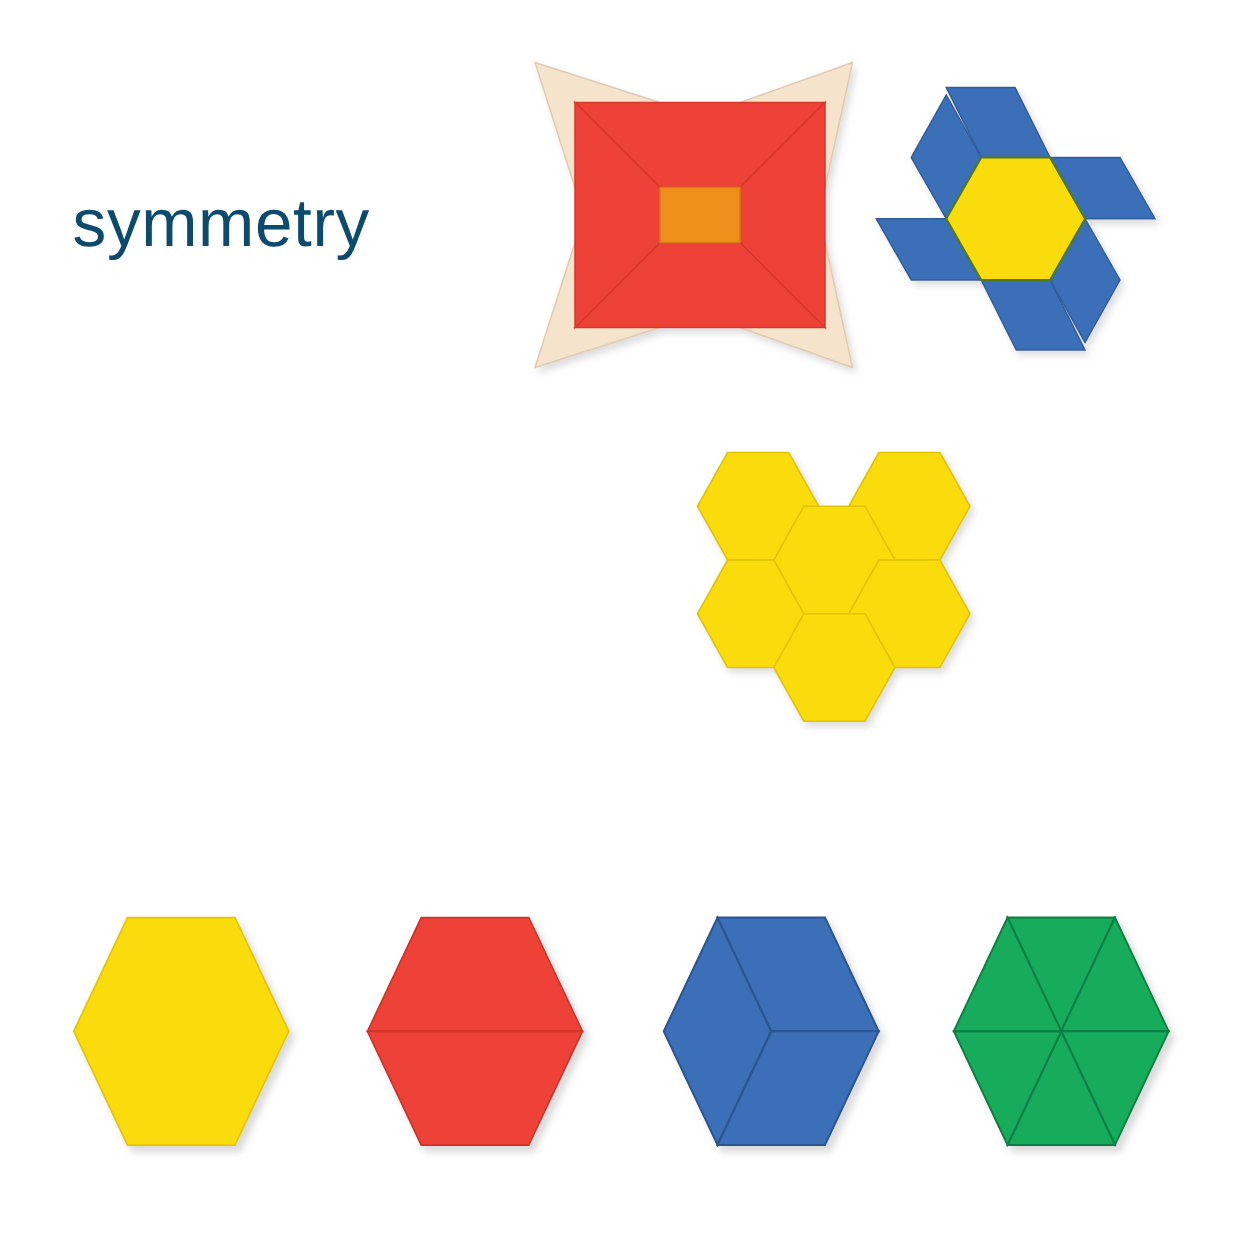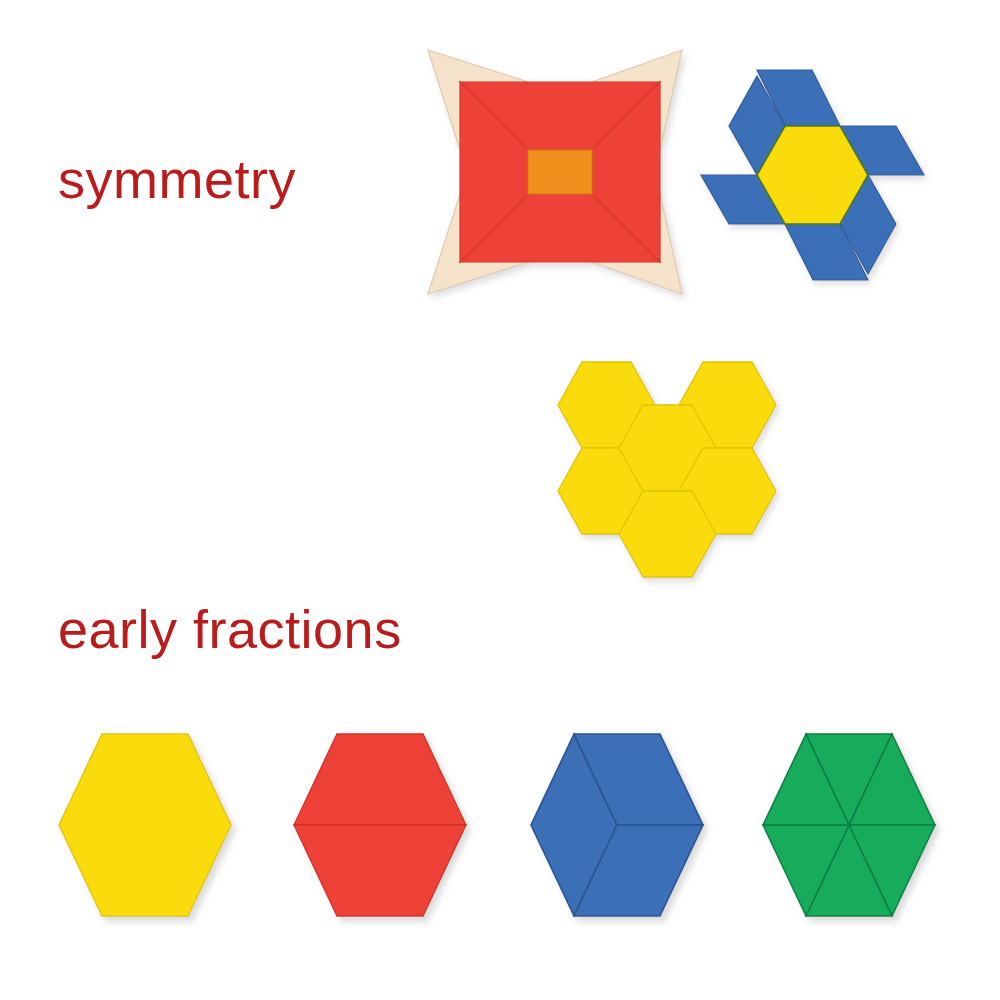--- a/index.html
+++ b/index.html
@@ -7,21 +7,21 @@
     width:1000px;height:1000px;
     background:#ffffff;
     font-family:"Liberation Sans","DejaVu Sans",sans-serif;
     overflow:hidden;
     position:relative;
   }
   #stage{position:absolute;inset:0;width:1000px;height:1000px;background:#fff;}
 
   .label{
     position:absolute;
-    color:#b91c1c;
+    color:#0c4a6e;
     font-weight:400;
     letter-spacing:0.5px;
     white-space:nowrap;
     line-height:1;
   }
   #label-symmetry{left:58px;top:152px;font-size:54px;}
   #label-tessellation{left:58px;top:378px;font-size:54px;}
   #label-early-fractions{left:58px;top:602px;font-size:54px;}
 
   .figure{position:absolute;}
@@ -109,21 +109,20 @@
 
         <polygon points="113,57 162,57 186,100 162,143 113,143 89,100"></polygon>
 
         <polygon points="173,100 222,100 246,143 222,186 173,186 149,143"></polygon>
 
         <polygon points="113,143 162,143 186,186 162,229 113,229 89,186"></polygon>
       </g>
     </svg>
   </div>
 
-  <div class="label" id="label-early-fractions">early fractions</div>
 
   <div class="figure" id="fig-frac-whole">
     <svg viewBox="0 0 220 206" width="220" height="206">
       <defs>
         <filter id="sh4" x="-30%" y="-30%" width="180%" height="180%">
           <feDropShadow dx="4" dy="5" stdDeviation="3" flood-color="#bdbdbd" flood-opacity="0.55"></feDropShadow>
         </filter>
       </defs>
       <g filter="url(#sh4)">
         <polygon points="62,12 148,12 191,103 148,194 62,194 19,103" fill="#fadc08" stroke="#e3c505" stroke-width="1.4"></polygon>

